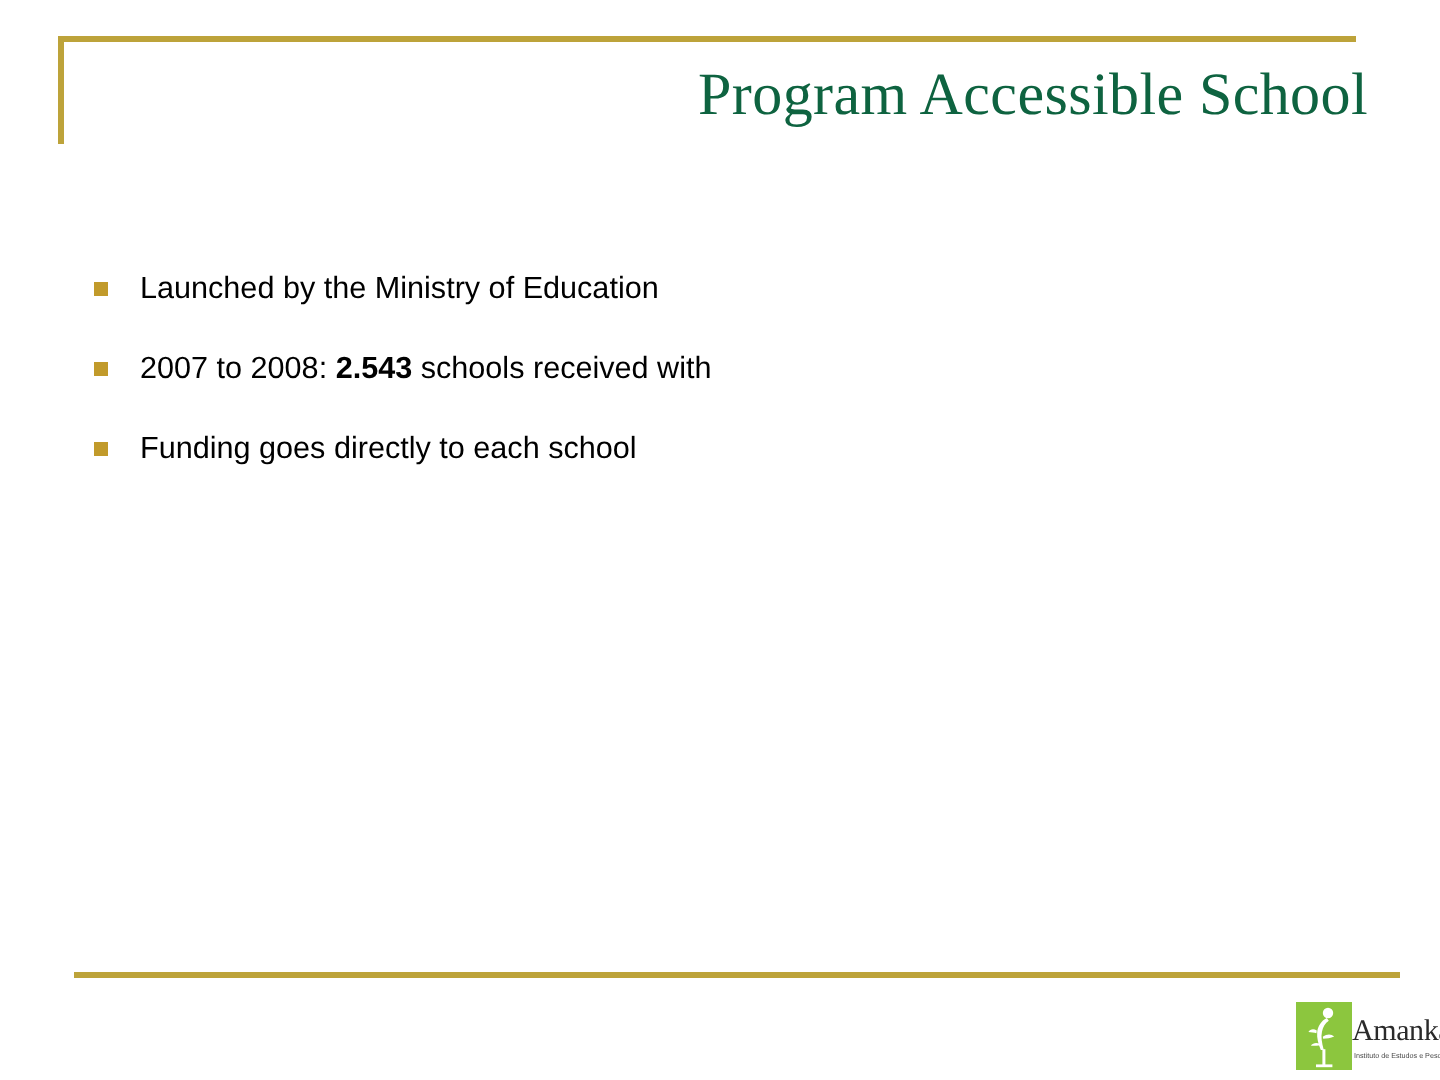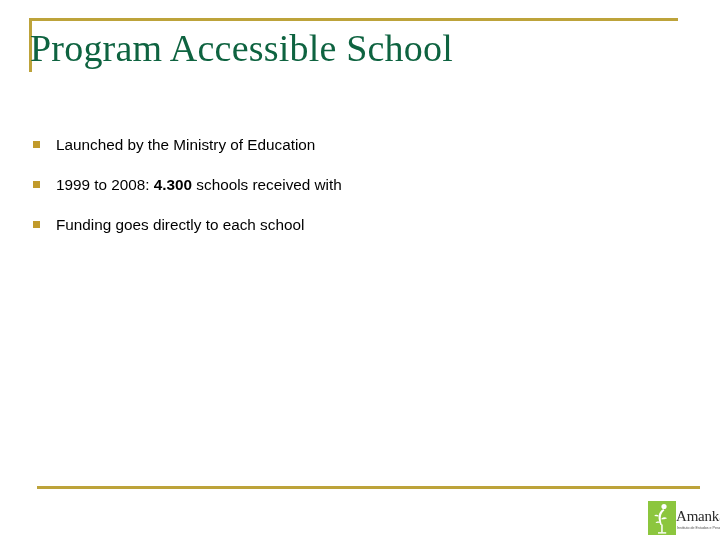--- a/index.html
+++ b/index.html
@@ -42,33 +42,33 @@
     height: 3px;
     background: #bda33a;
   }
 
   
   .title {
     position: absolute;
     left: 30px;
     top: 26px;
     width: 654px;
-    text-align: left;
+    text-align: right;
     font-family: "Liberation Serif", serif;
-    font-size: 38px;
+    font-size: 30px;
     line-height: 44px;
     color: #0e6340;
     letter-spacing: 0.2px;
     white-space: nowrap;
   }
 
   
   .body {
     position: absolute;
-    left: 32px;
+    left: 46px;
     top: 132px;
     width: 620px;
   }
   .bullet-row {
     position: relative;
     display: block;
     padding-left: 24px;
     margin-bottom: 15px;
     font-size: 15.3px;
     line-height: 25px;
@@ -141,21 +141,21 @@
     <div class="bullet-row">
       <span class="bullet-marker"></span>
       <span class="bullet-text">Launched by the Ministry of Education</span>
     </div>
 
 
 
 
     <div class="bullet-row">
       <span class="bullet-marker"></span>
-      <span class="bullet-text"><span>1999 to 2008: </span><b>4.300</b><span> schools  received with</span></span>
+      <span class="bullet-text"><span>2007 to 2008: </span><b>2.543</b><span> schools  received with</span></span>
     </div>
 
     <div class="bullet-row">
       <span class="bullet-marker"></span>
       <span class="bullet-text">Funding goes directly to each school</span>
     </div>
 
   </div>
 
   <div class="rule-bottom"></div>

